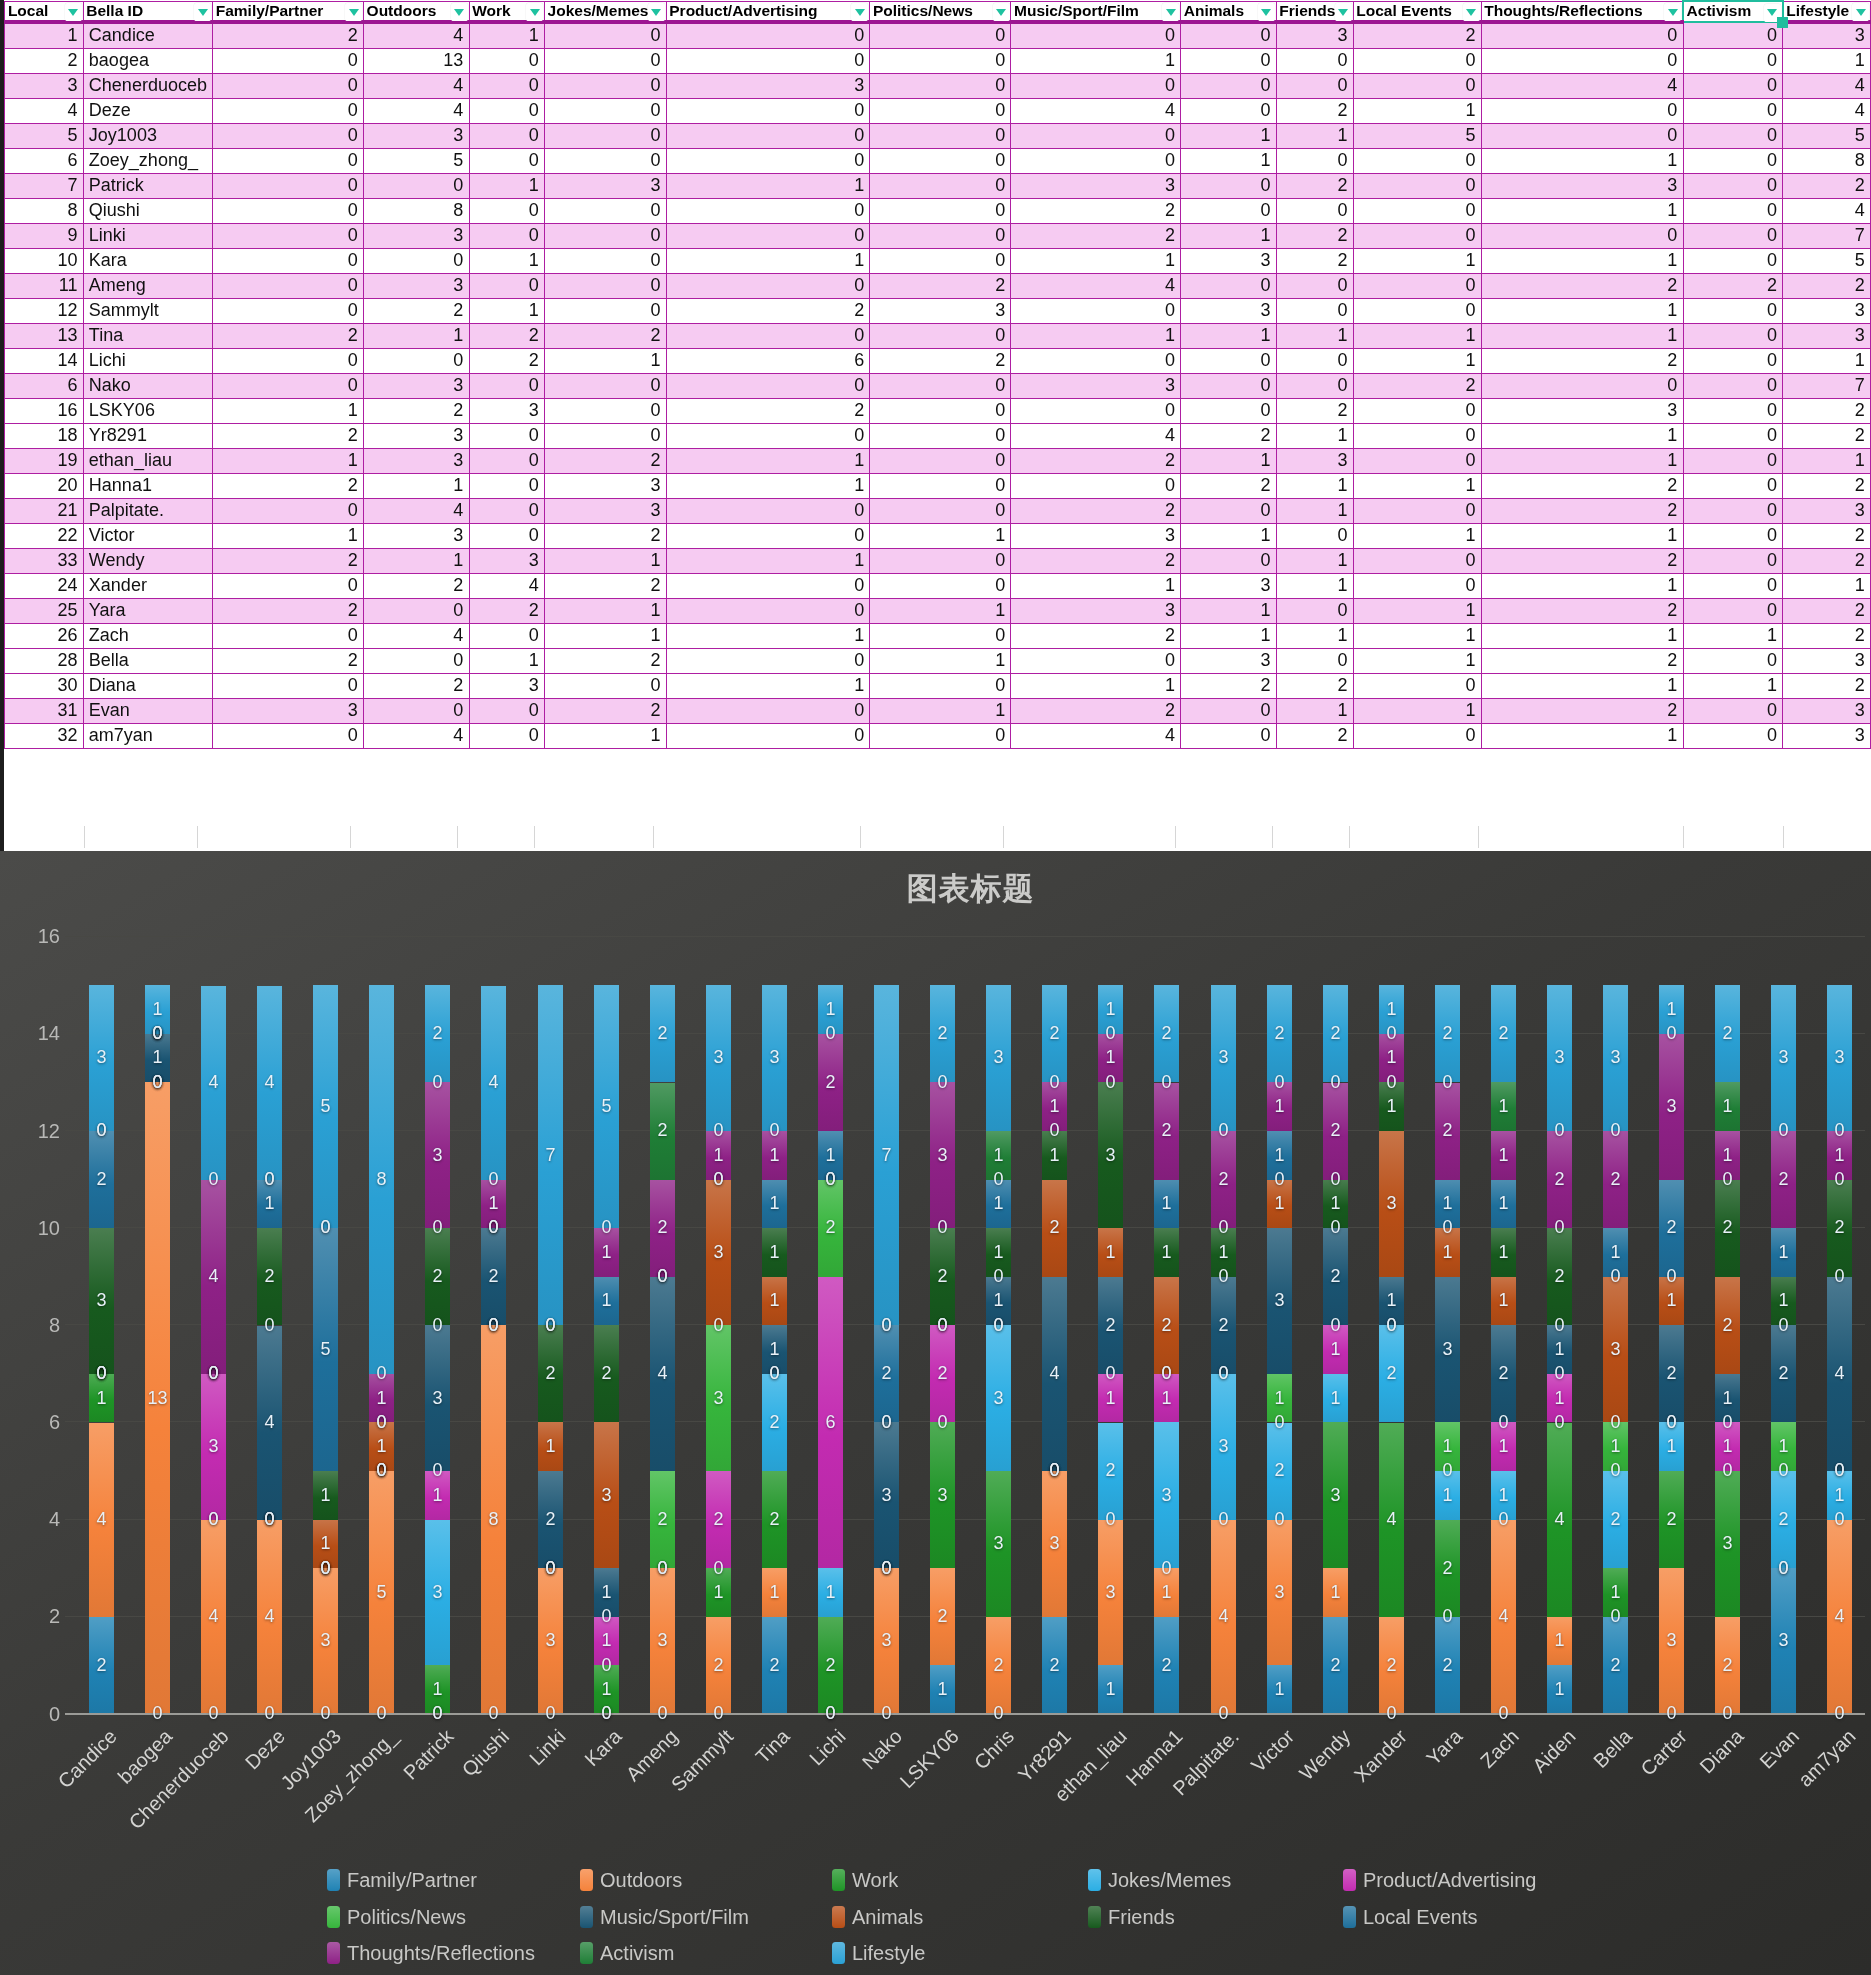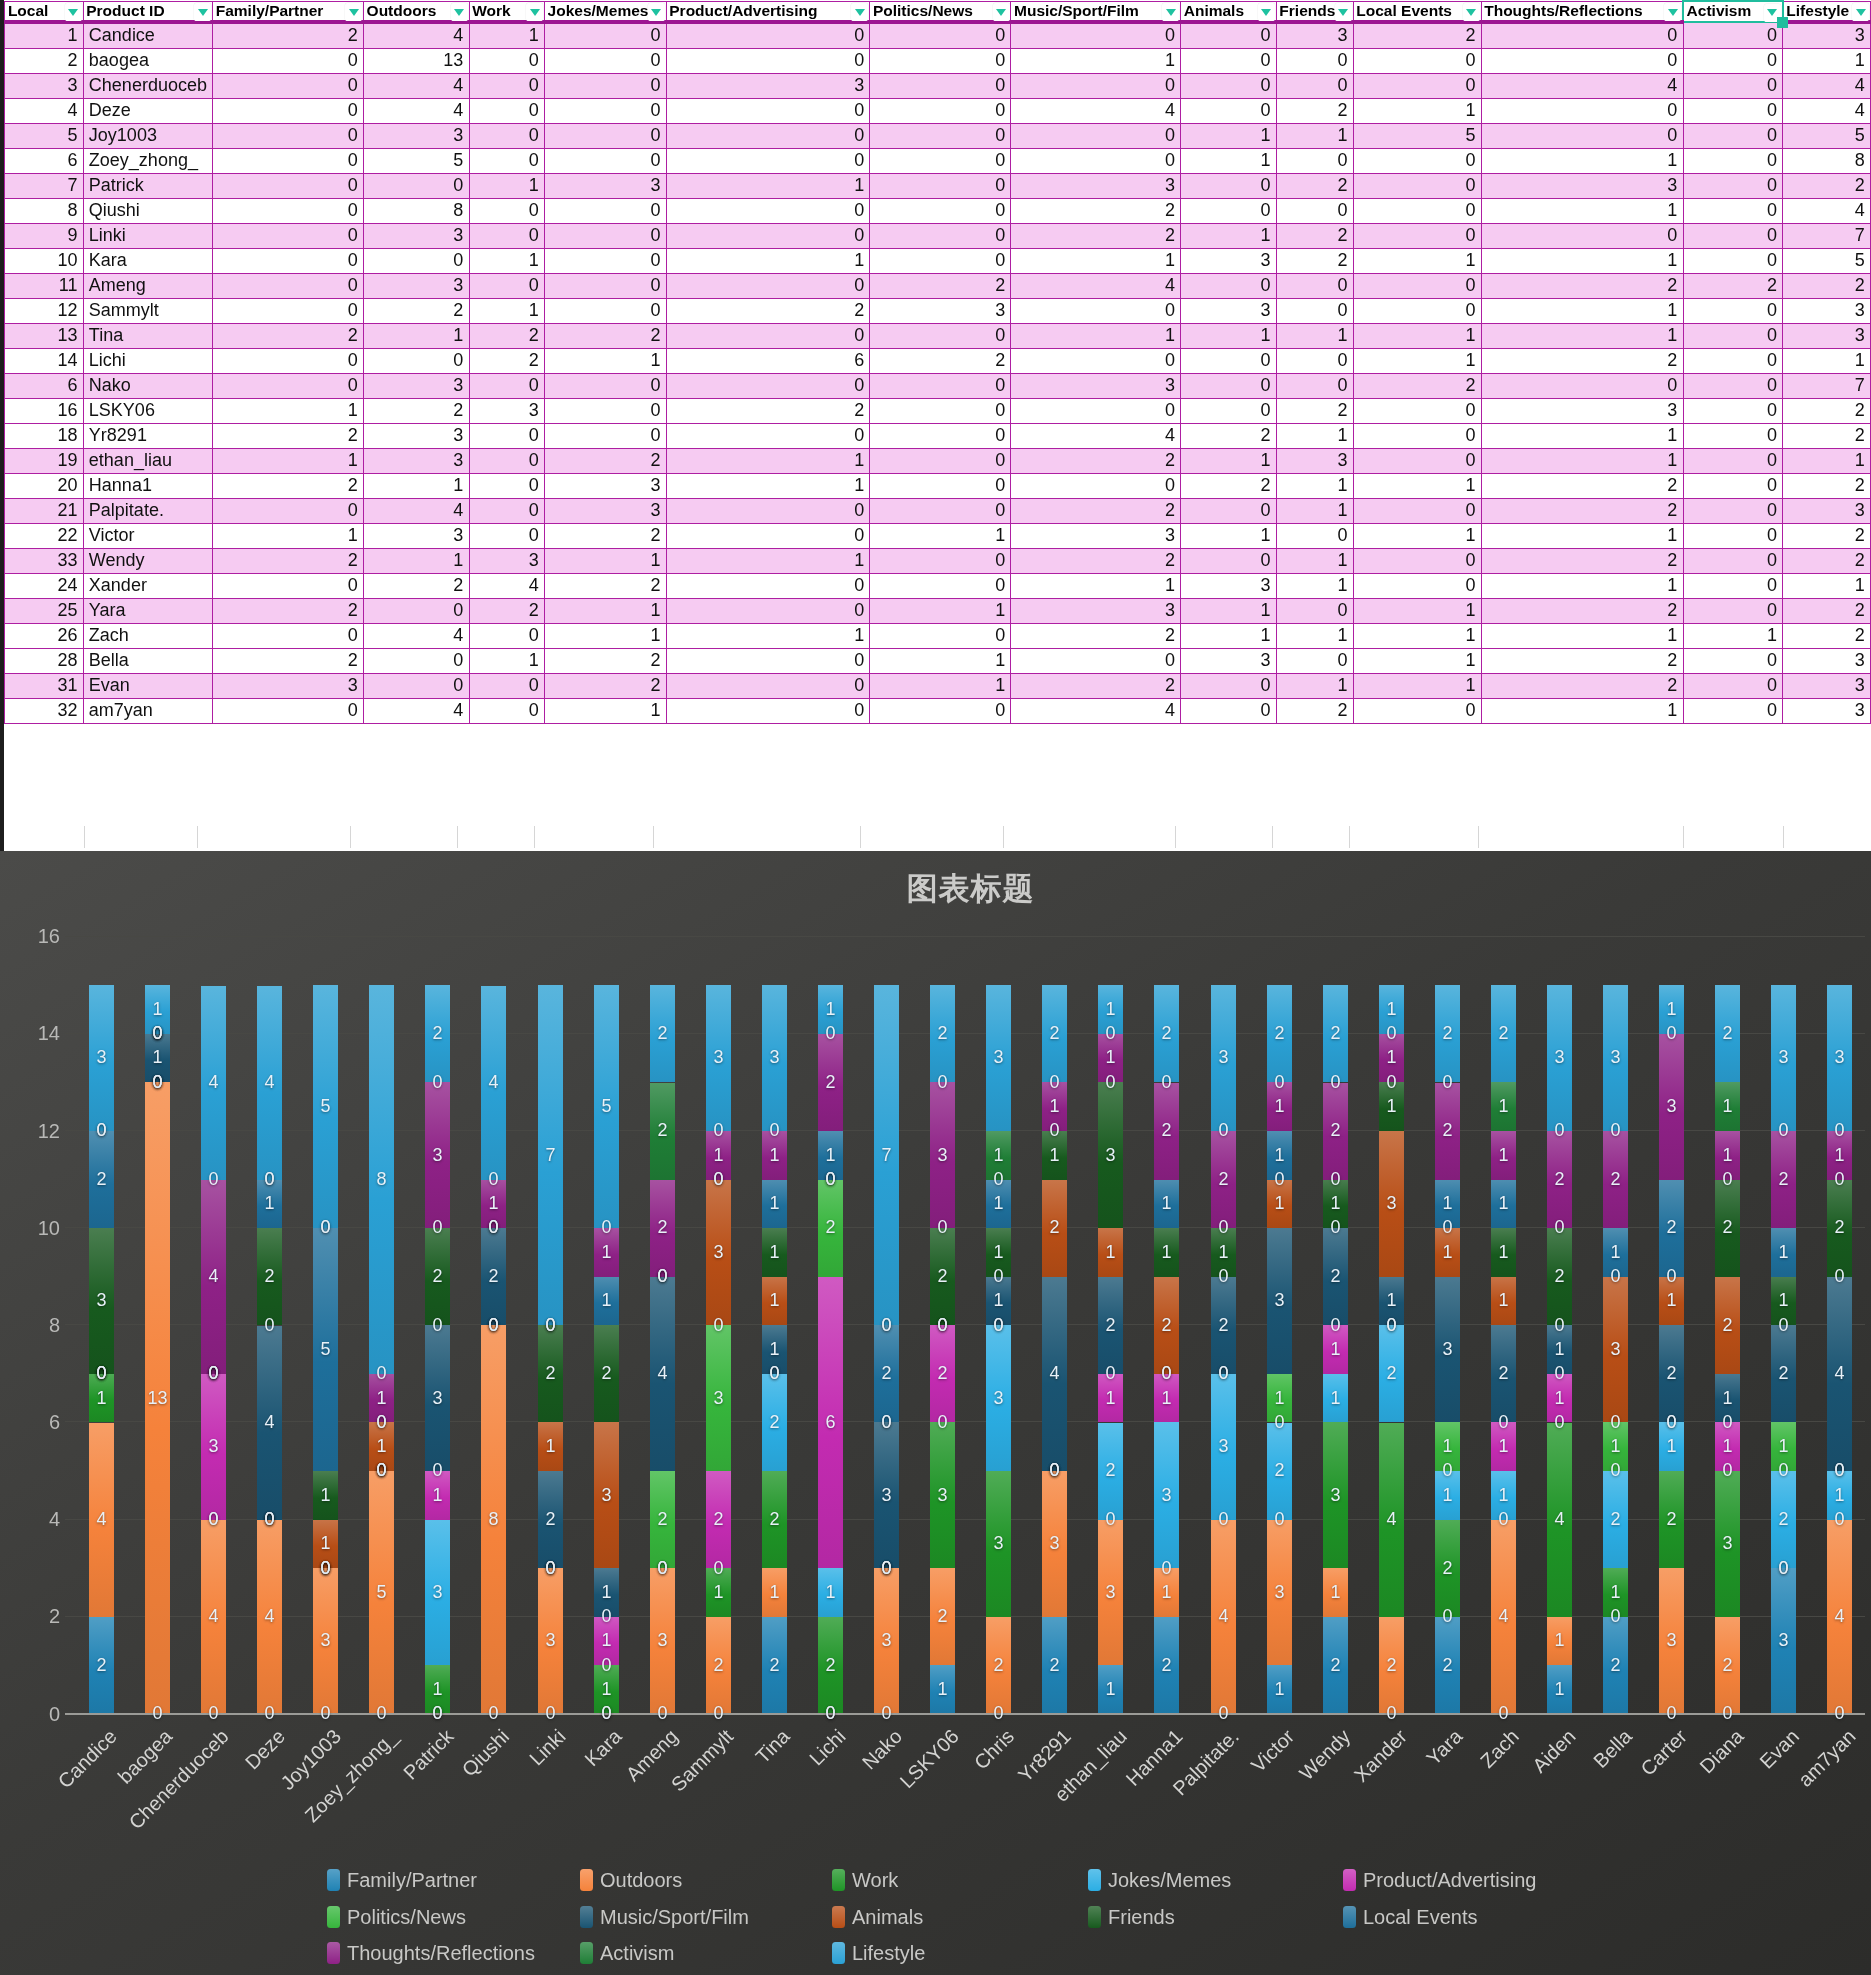--- a/index.html
+++ b/index.html
@@ -86,21 +86,21 @@
       </colgroup>
     <thead>
         <tr id="sheet-head">
           <th>
             <span class="th-label">Local</span>
             <span class="dd-box">
               <span class="dd-tri"></span>
             </span>
           </th>
           <th>
-            <span class="th-label">Product ID</span>
+            <span class="th-label">Bella ID</span>
             <span class="dd-box">
               <span class="dd-tri"></span>
             </span>
           </th>
           <th>
             <span class="th-label">Family/Partner</span>
             <span class="dd-box">
               <span class="dd-tri"></span>
             </span>
           </th>
@@ -615,20 +615,37 @@
           <td class="num">0</td>
           <td class="num">1</td>
           <td class="num">0</td>
           <td class="num">3</td>
           <td class="num">0</td>
           <td class="num">1</td>
           <td class="num">2</td>
           <td class="num">0</td>
           <td class="num">3</td>
         </tr>
+        <tr class="even">
+          <td class="case">30</td>
+          <td class="name">Diana</td>
+          <td class="num">0</td>
+          <td class="num">2</td>
+          <td class="num">3</td>
+          <td class="num">0</td>
+          <td class="num">1</td>
+          <td class="num">0</td>
+          <td class="num">1</td>
+          <td class="num">2</td>
+          <td class="num">2</td>
+          <td class="num">0</td>
+          <td class="num">1</td>
+          <td class="num">1</td>
+          <td class="num">2</td>
+        </tr>
         <tr class="odd">
           <td class="case">31</td>
           <td class="name">Evan</td>
           <td class="num">3</td>
           <td class="num">0</td>
           <td class="num">0</td>
           <td class="num">2</td>
           <td class="num">0</td>
           <td class="num">1</td>
           <td class="num">2</td>

